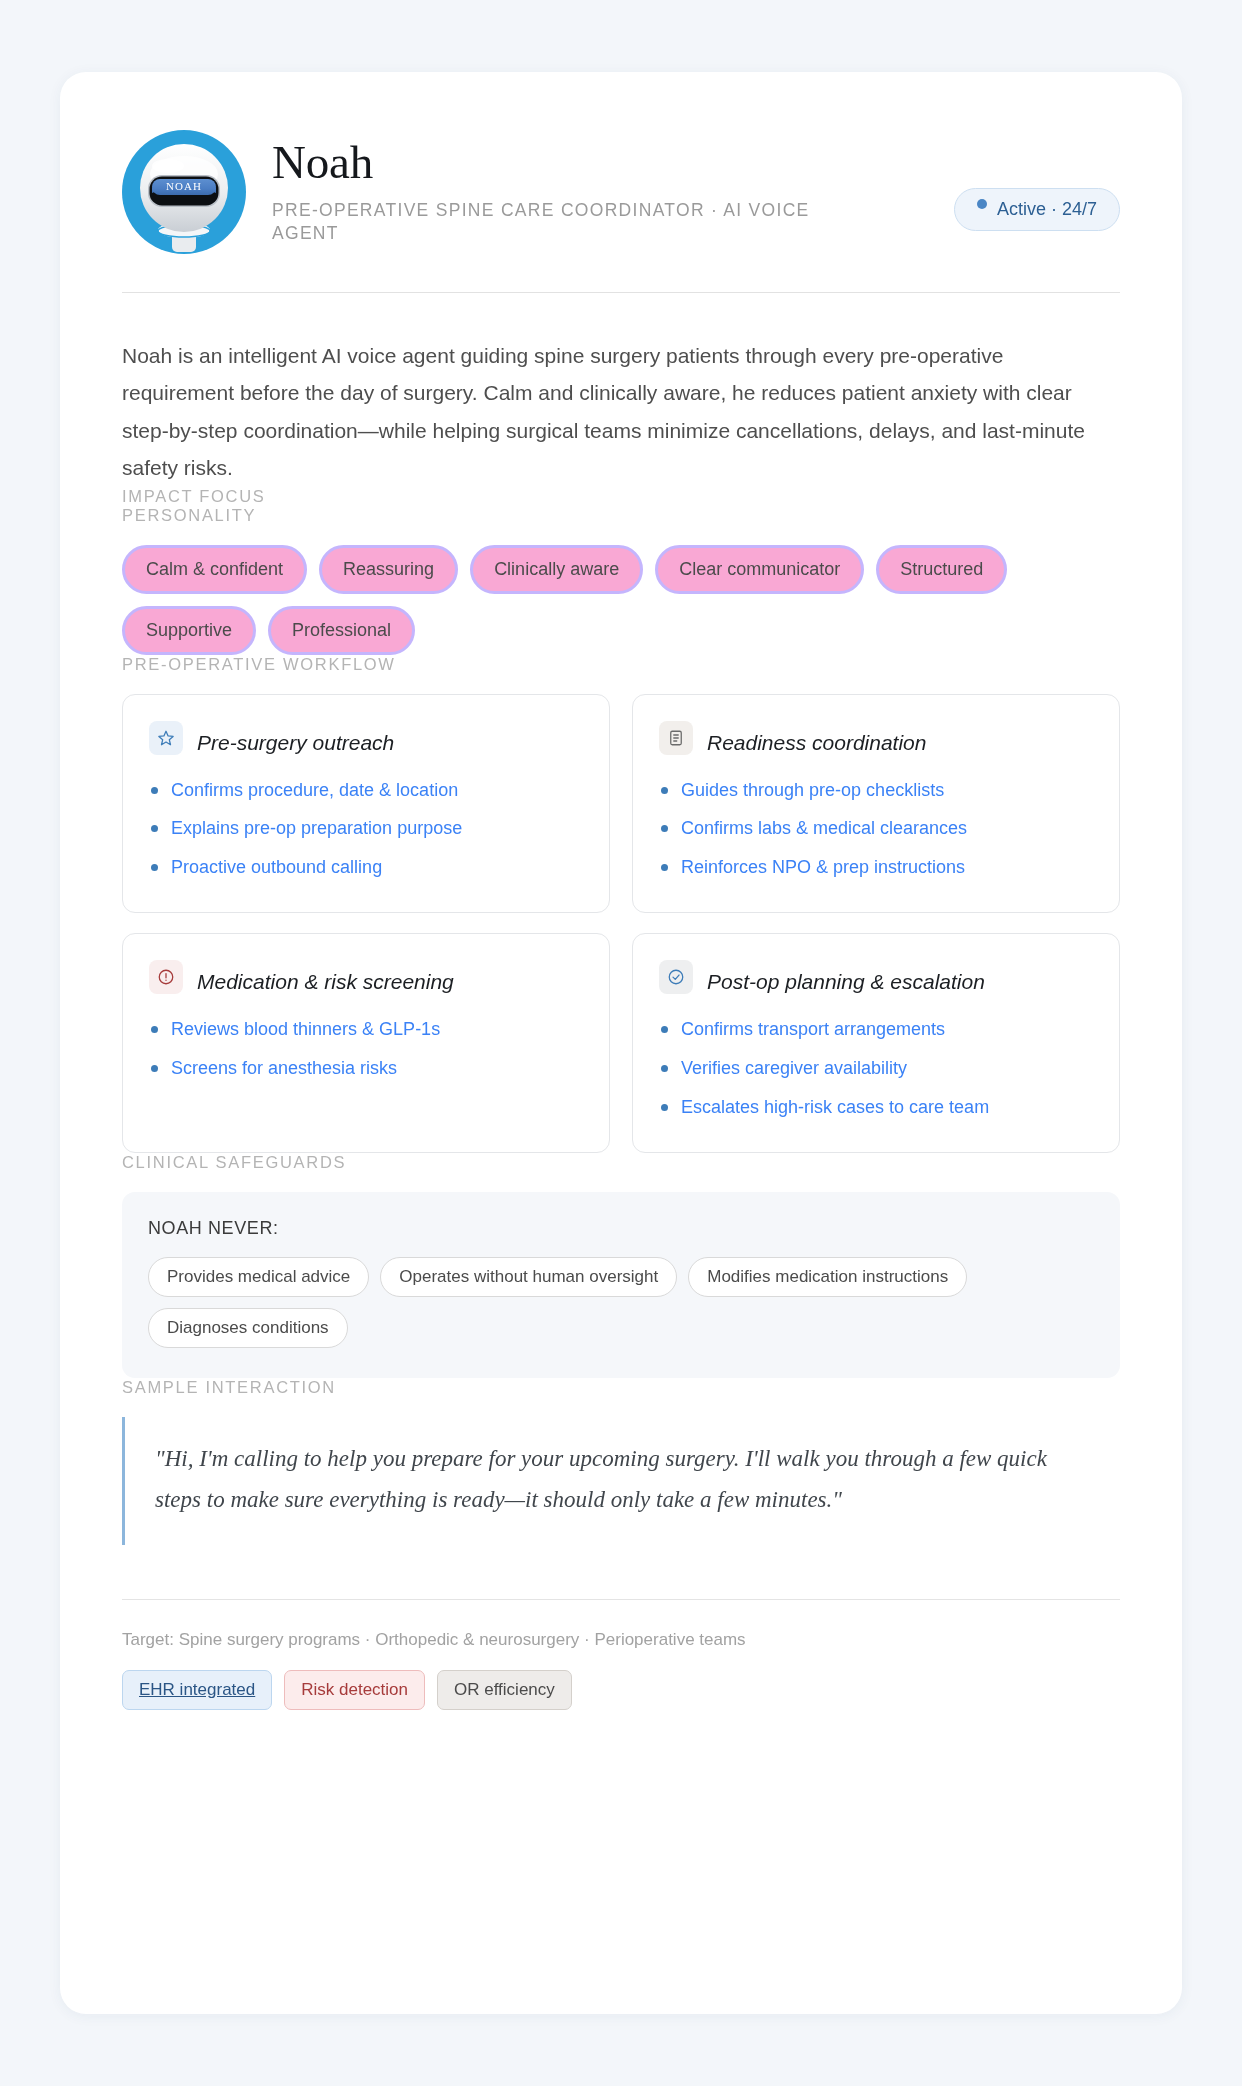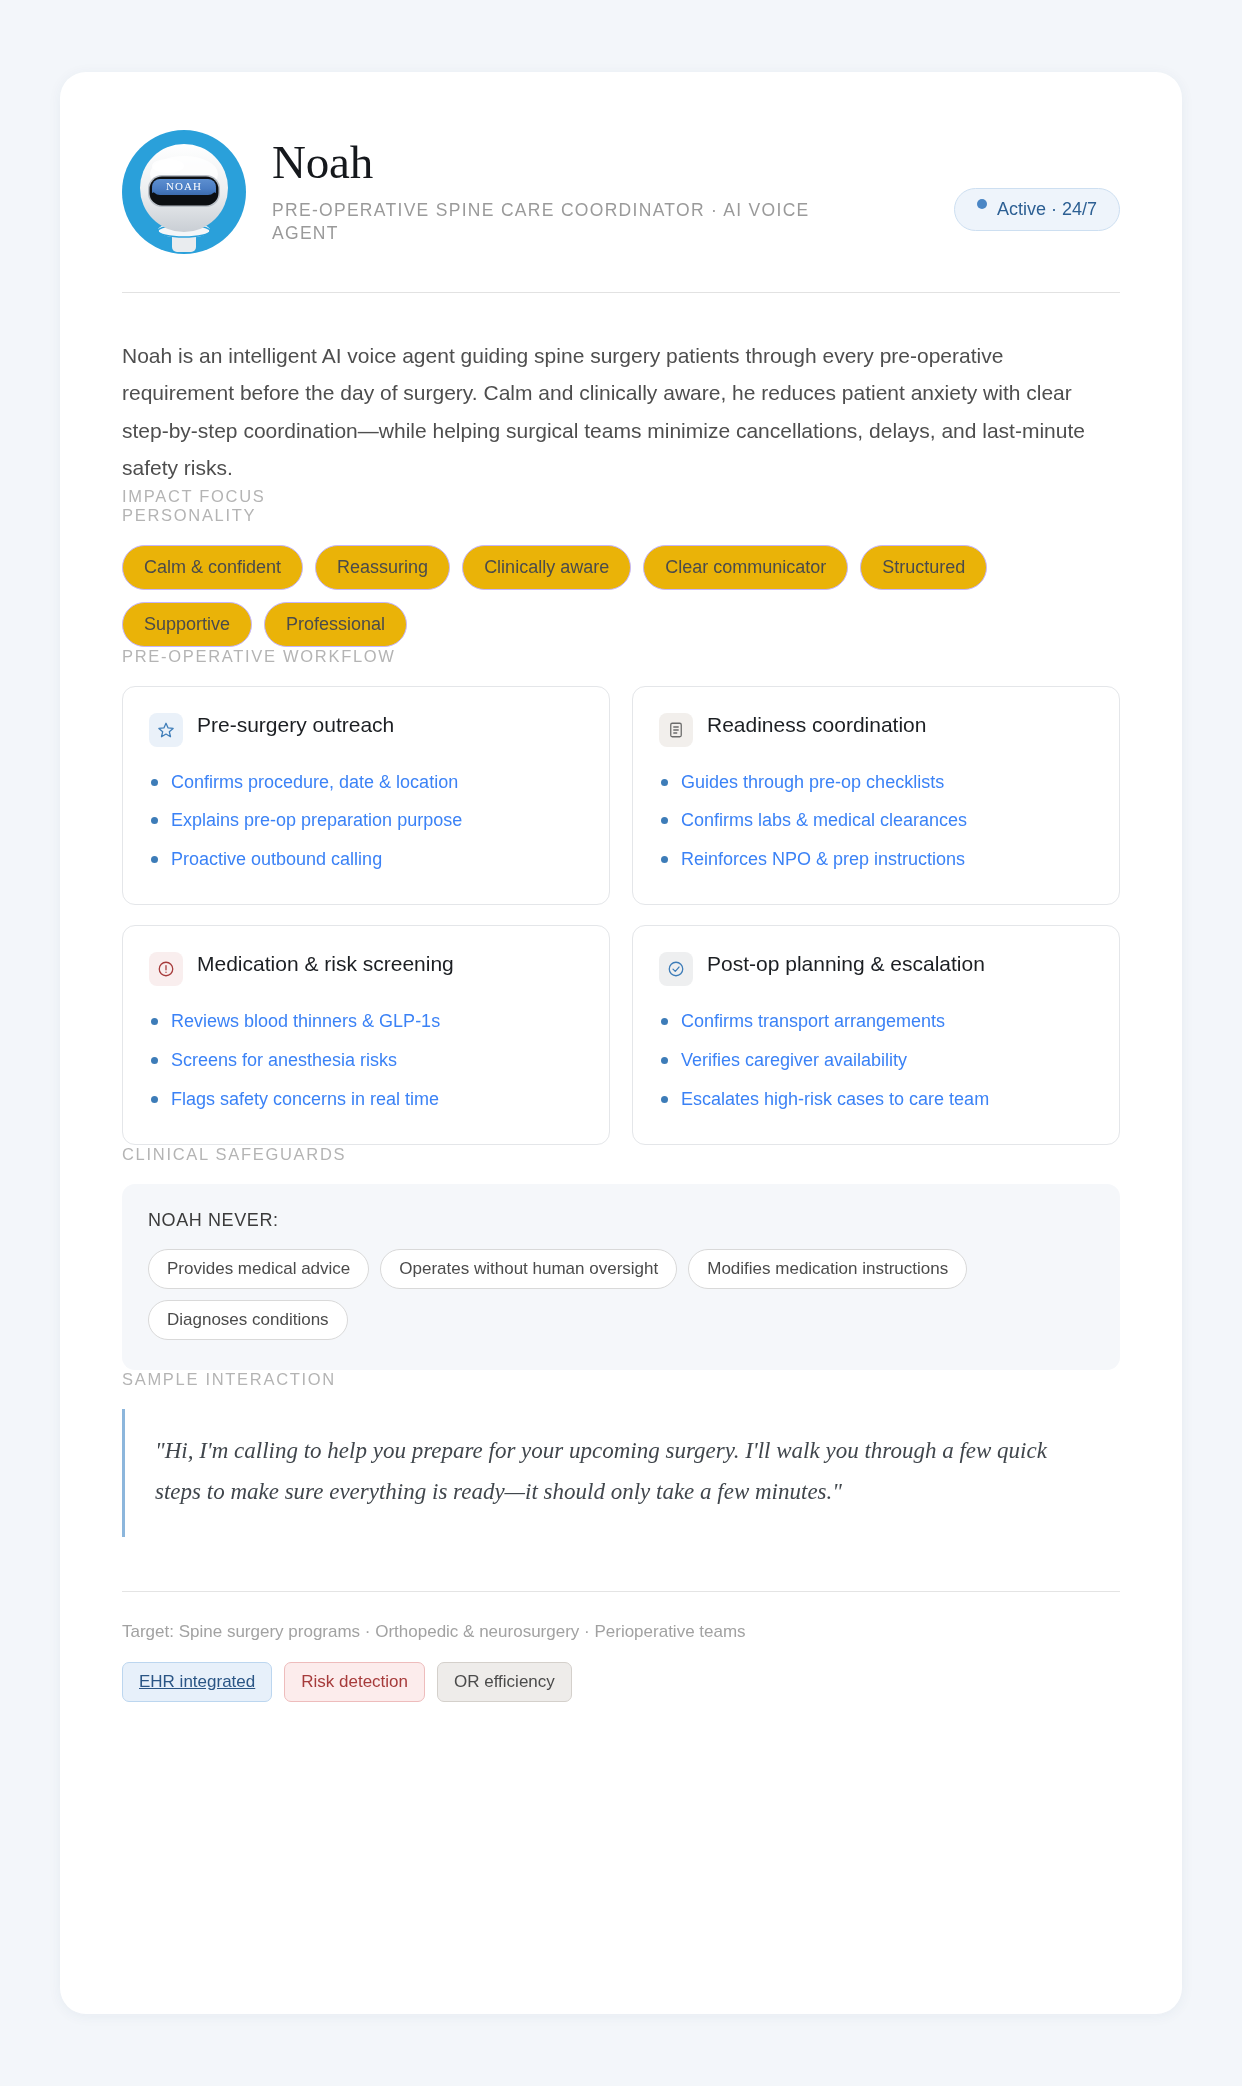--- a/index.html
+++ b/index.html
@@ -127,48 +127,49 @@
   }
 
   
   .chip-row {
     margin-top: 20px;
     display: flex;
     flex-wrap: wrap;
     gap: 12px;
   }
   .chip {
-    border: 1px solid #c4b5fd;
+    border: 3px solid #c4b5fd;
     border-radius: 999px;
     padding: 11px 21px;
     font-size: 18px;
     color: #4b4b4b;
-    background: #eab308;
+    background: #f9a8d4;
     white-space: nowrap;
   }
 
   
   .flow-grid {
     margin-top: 20px;
     display: grid;
     grid-template-columns: 1fr 1fr;
     gap: 20px 22px;
   }
   .flow-card {
     border: 1px solid #e4e6e9;
     border-radius: 13px;
     padding: 26px 26px 30px 26px;
     background: #ffffff;
     min-height: 205px;
   }
   .flow-head {
     display: flex;
-    align-items: flex-start;
+    align-items: flex-end;
     gap: 14px;
     margin-bottom: 22px;
+    font-style: italic;
   }
   .flow-icon {
     width: 34px; height: 34px;
     border-radius: 8px;
     display: inline-flex;
     align-items: center;
     justify-content: center;
     flex: 0 0 34px;
   }
   .flow-icon svg { display: block; }
@@ -368,21 +369,20 @@
               <circle cx="12" cy="12" r="9"></circle>
               <line x1="12" y1="7.5" x2="12" y2="13"></line>
               <circle cx="12" cy="16.3" r="0.9" fill="#a63b3b" stroke="none"></circle>
             </svg>
           </span>
           <span class="flow-title">Medication &amp; risk screening</span>
         </div>
         <ul class="flow-list">
           <li>Reviews blood thinners &amp; GLP-1s</li>
           <li>Screens for anesthesia risks</li>
-          <li>Flags safety concerns in real time</li>
         </ul>
       </div>
 
       <div class="flow-card">
         <div class="flow-head">
           <span class="flow-icon ic-gray">
             <svg width="18" height="18" viewBox="0 0 24 24" fill="none" stroke="#3d7cb8" stroke-width="1.7" stroke-linecap="round" stroke-linejoin="round">
               <circle cx="12" cy="12" r="9"></circle>
               <polyline points="8,12.2 11,15.2 16,9.4"></polyline>
             </svg>

